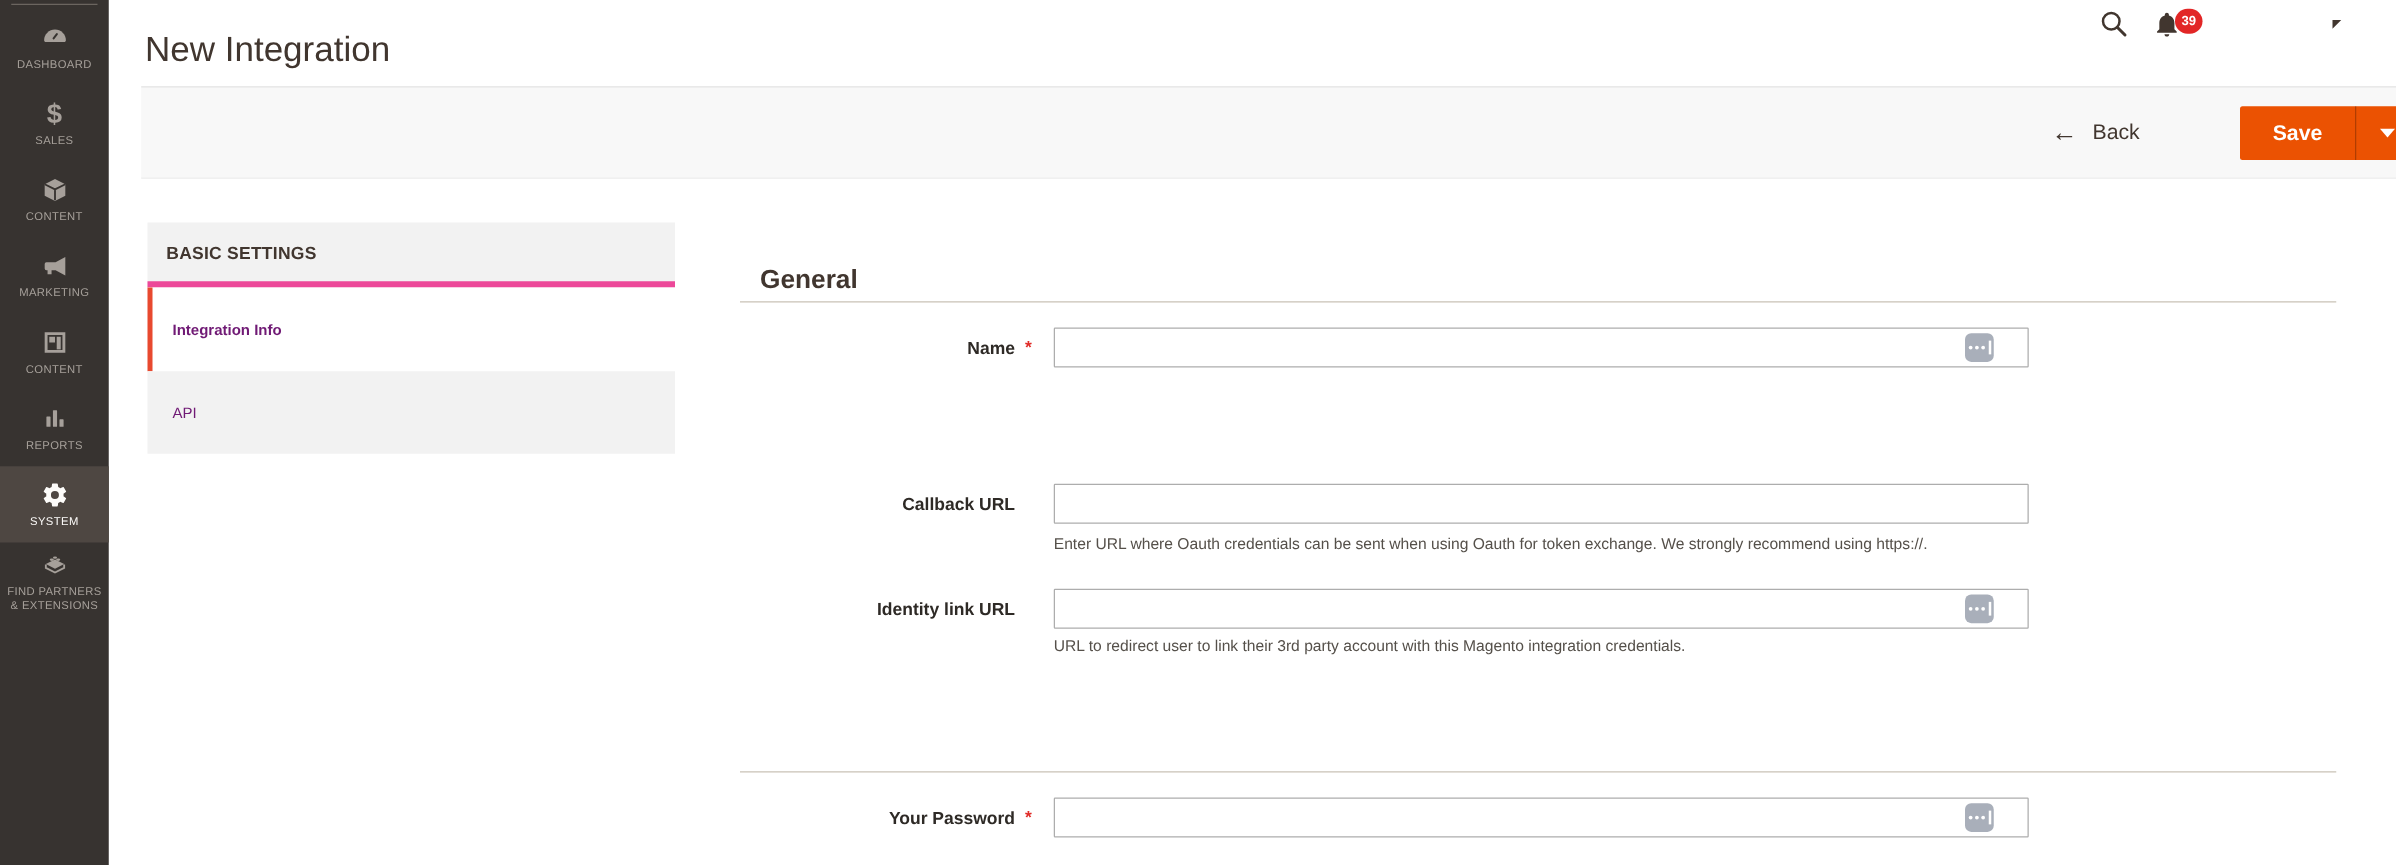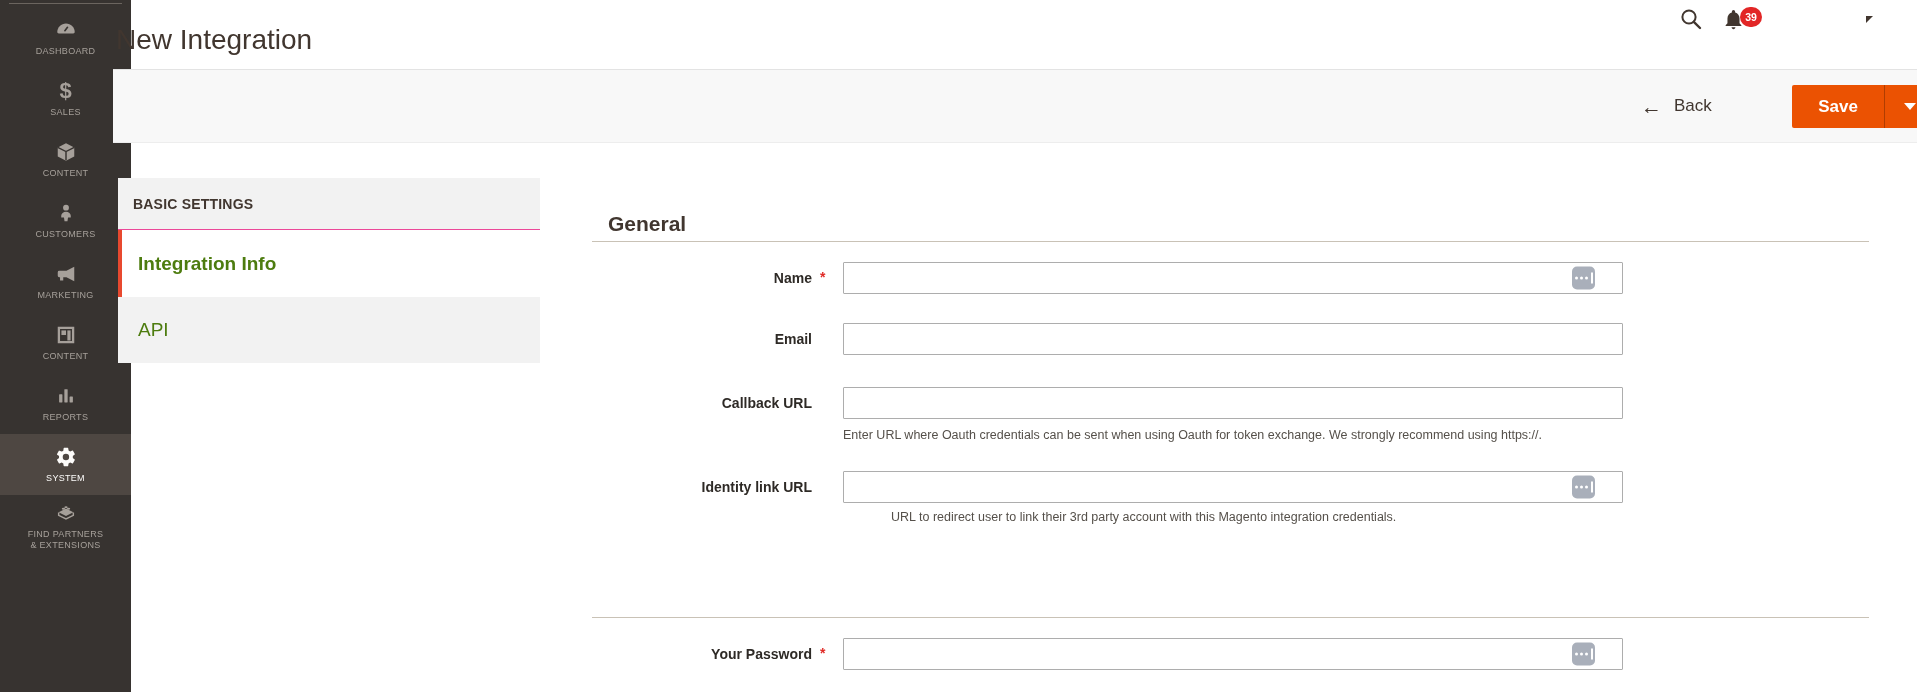--- a/index.html
+++ b/index.html
@@ -1,21 +1,21 @@
 <!DOCTYPE html>
 <html><head>
 <meta charset="utf-8">
 <style>
   html,body{margin:0;padding:0;}
   body{
     width:1917px;height:692px;position:relative;background:#fff;overflow:hidden;
     font-family:"Liberation Sans","DejaVu Sans",sans-serif;color:#41362f;
   }
   
-  .sidebar{position:absolute;left:0;top:0;bottom:0;width:87px;background:#373330;padding-left:44px;}
+  .sidebar{position:absolute;left:0;top:0;bottom:0;width:87px;background:#373330;}
   .side-divider{position:absolute;top:3px;left:9px;right:9px;height:1px;background:#6b655f;}
   .side-items{position:absolute;top:7px;left:0;right:0;}
   .side-item{height:61px;display:flex;flex-direction:column;align-items:center;justify-content:center;gap:4px;color:#a6a09a;cursor:pointer;}
   .side-item.active{background:#4e4742;color:#fdfcfa;}
   .side-item.tall{height:80px;padding-top:6px;justify-content:flex-start;}
   .sicon{display:flex;align-items:center;justify-content:center;height:24px;}
   .sicon svg{width:22px;height:22px;fill:currentColor;}
   .sicon .glyph{font-size:22px;font-weight:700;line-height:22px;}
   .slabel{font-size:9px;line-height:11px;letter-spacing:.3px;text-align:center;max-width:78px;}
   
@@ -31,23 +31,23 @@
   .back-group{position:absolute;left:1528px;top:0;height:100%;display:flex;align-items:center;gap:12px;cursor:pointer;color:#41362f;}
   .back-arrow{font-size:21px;line-height:21px;}
   .back-label{font-size:17px;}
   .save-btn{position:absolute;left:1679px;top:15px;width:142px;height:43px;background:#eb5202;border-radius:2px;display:flex;color:#fff;}
   .save-main{width:92px;display:flex;align-items:center;justify-content:center;font-size:17px;font-weight:700;cursor:pointer;}
   .save-split{width:1px;background:rgba(0,0,0,.25);margin:0;}
   .save-caret{flex:1;display:flex;align-items:center;justify-content:center;cursor:pointer;}
   .caret-down{width:0;height:0;border-left:6px solid transparent;border-right:6px solid transparent;border-top:7px solid #fff;}
   
   .nav-panel{position:absolute;left:118px;top:178px;width:422px;}
-  .np-header{height:52px;background:#f2f2f2;border-bottom:1px solid #ec4899;display:flex;align-items:center;
+  .np-header{height:52px;background:#f2f2f2;border-bottom:5px solid #ec4899;display:flex;align-items:center;
     padding-left:15px;font-size:14px;font-weight:700;letter-spacing:.2px;color:#41362f;box-sizing:border-box;}
-  .np-item{display:flex;align-items:center;font-size:19px;color:#4d7c0f;cursor:pointer;box-sizing:border-box;}
+  .np-item{display:flex;align-items:center;font-size:12px;color:#701a75;cursor:pointer;box-sizing:border-box;}
   .np-item.active{height:67px;background:#fff;border-left:4px solid #e8492f;padding-left:16px;font-weight:600;}
   .np-item.plain{height:66px;background:#f2f2f2;padding-left:20px;font-weight:400;}
   
   .content{position:absolute;left:592px;top:0;width:1277px;height:692px;}
   .sec-title{position:absolute;left:16px;font-size:21px;font-weight:600;color:#41362f;}
   .sec-rule{position:absolute;left:0;right:0;height:1px;background:#c9c2b6;}
   .field-row{position:absolute;left:0;width:100%;height:40px;}
   .field-label{position:absolute;left:0;top:8px;width:220px;text-align:right;font-size:14px;font-weight:600;color:#2e2a26;}
   .req{position:absolute;left:228px;top:7px;color:#e02b27;font-size:14px;font-weight:700;}
   .field-input{position:absolute;left:251px;top:0;width:780px;height:32px;}
@@ -86,29 +86,20 @@
     <div class="side-item">
       <span class="sicon">
         <svg viewBox="0 0 24 24">
             <path d="M12 2.5L21 7v10l-9 4.5L3 17V7l9-4.5z"></path>
             <path d="M3 7l9 4.5L21 7M12 11.5V21" stroke="#373330" stroke-width="1.6" fill="none"></path>
           </svg>
       </span>
       <span class="slabel">CONTENT</span>
     </div>
 
-    <div class="side-item">
-      <span class="sicon">
-        <svg viewBox="0 0 24 24">
-            <circle cx="12" cy="6.2" r="3.2"></circle>
-            <path d="M12 10.5c-2.9 0-5.2 2-5.2 4.4V17h3l.6 4h3.2l.6-4h3v-2.1c0-2.4-2.3-4.4-5.2-4.4z"></path>
-          </svg>
-      </span>
-      <span class="slabel">CUSTOMERS</span>
-    </div>
 
     <div class="side-item">
       <span class="sicon">
         <svg viewBox="0 0 24 24">
             <path d="M21 4v16l-8.5-4.5H9V19H5.5v-3.5H4.5A1.5 1.5 0 0 1 3 14v-4a1.5 1.5 0 0 1 1.5-1.5h8L21 4z"></path>
           </svg>
       </span>
       <span class="slabel">MARKETING</span>
     </div>
 
@@ -212,47 +203,41 @@
       <input type="text" value="" style="">
       <div class="af-icon">
           <span class="dot"></span>
           <span class="dot"></span>
           <span class="dot"></span>
           <span class="bar"></span>
         </div>
     </div>
   </div>
 
-  <div class="field-row" style="top:323px;">
-    <label class="field-label">Email</label>
-    <div class="field-input">
-      <input type="text" value="" style="">
-    </div>
-  </div>
 
   <div class="field-row" style="top:387px;">
     <label class="field-label">Callback URL</label>
     <div class="field-input">
       <input type="text" value="" style="">
     </div>
     <div class="field-note" style="top:41px;">Enter URL where Oauth credentials can be sent when using Oauth for token exchange. We strongly recommend using https://.</div>
   </div>
 
   <div class="field-row" style="top:471px;">
     <label class="field-label">Identity link URL</label>
     <div class="field-input">
       <input type="text" value="" style="">
       <div class="af-icon">
           <span class="dot"></span>
           <span class="dot"></span>
           <span class="dot"></span>
           <span class="bar"></span>
         </div>
     </div>
-    <div class="field-note" style="top:39px;margin-left:48px;">URL to redirect user to link their 3rd party account with this Magento integration credentials.</div>
+    <div class="field-note" style="top:39px;">URL to redirect user to link their 3rd party account with this Magento integration credentials.</div>
   </div>
 
   <div class="sec-rule" style="top:617px;"></div>
 
   <div class="field-row" style="top:638px;">
     <label class="field-label">Your Password</label>
     <span class="req">*</span>
     <div class="field-input">
       <input type="password" value="" style="">
       <div class="af-icon">

